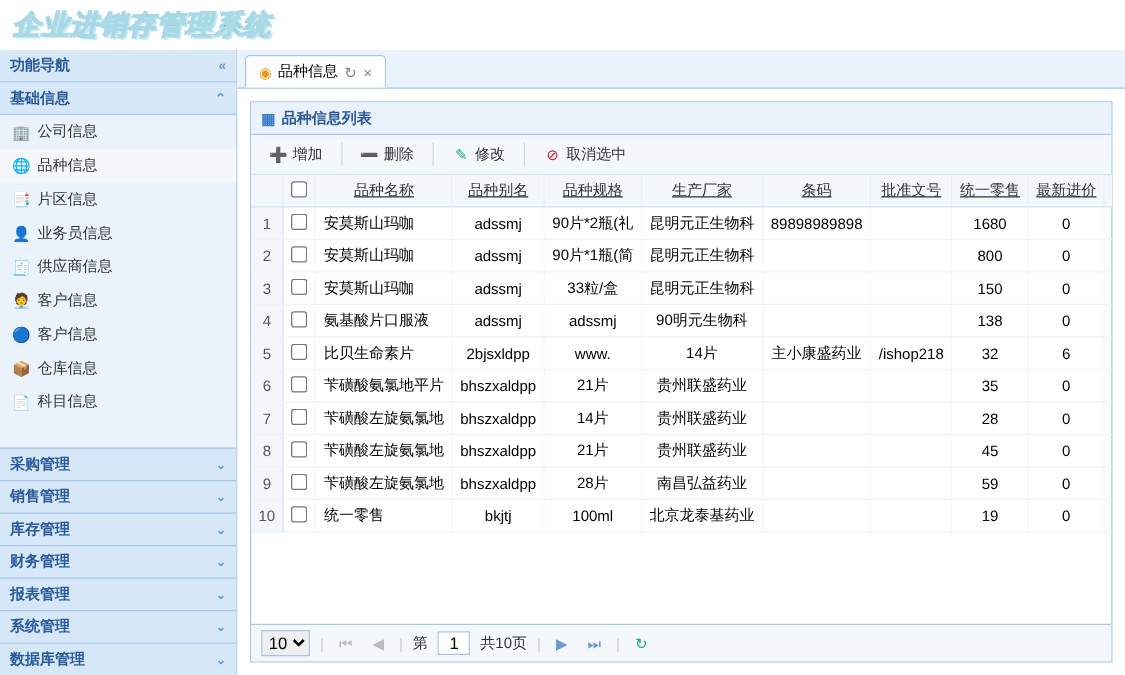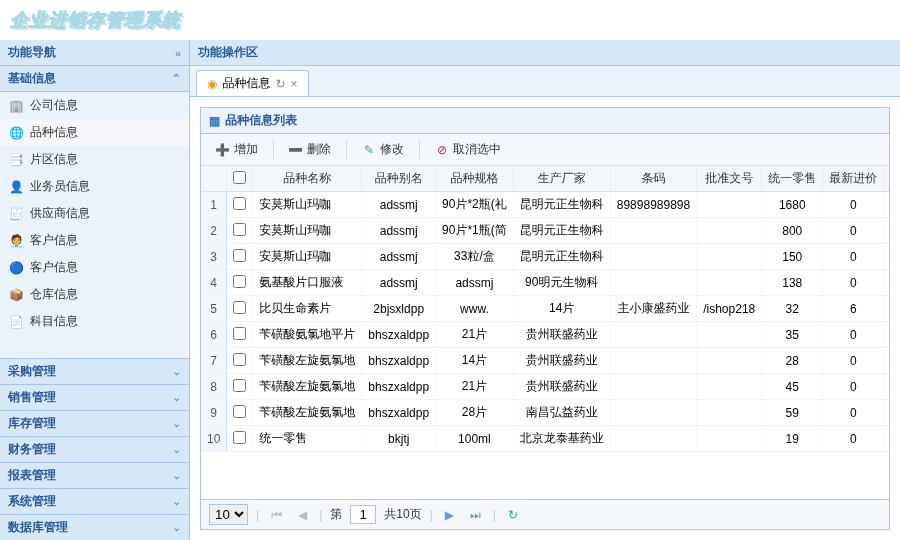--- a/index.html
+++ b/index.html
@@ -1,19 +1,19 @@
 <!DOCTYPE html>
 <html><head>
 <meta charset="utf-8">
 <style>
 * { margin: 0; padding: 0; box-sizing: border-box; }
 body { font-family: "Microsoft YaHei", Arial, sans-serif; font-size: 12px; background: #f9f9f9; width: 900px; height: 540px; overflow: hidden; }
 .app { display: flex; flex-direction: column; height: 540px; }
 .title-bar { height: 40px; padding: 4px 10px; background: #fff; display: flex; align-items: center; }
-.title-text { font-size: 18px; font-weight: bold; color: #2d4a6b; -webkit-text-stroke: 1px #a9d8e6; text-shadow: 2px 2px 0 #c4e8f0; font-style: italic; letter-spacing: 1px; }
+.title-text { font-size: 22px; font-weight: bold; color: #2d4a6b; -webkit-text-stroke: 1px #a9d8e6; text-shadow: 2px 2px 0 #c4e8f0; font-style: italic; letter-spacing: 1px; }
 .body { display: flex; flex: 1; min-height: 0; }
 .sidebar { width: 190px; background: #eaf2fb; border-right: 1px solid #a8c7e8; display: flex; flex-direction: column; }
 .nav-header { background: #d6e7f7; border-bottom: 1px solid #a8c7e8; padding: 4px 8px; font-weight: bold; color: #2a5a9a; display: flex; justify-content: space-between; align-items: center; }
 .nav-header .collapse { color: #6b9bd1; cursor: pointer; font-size: 11px; }
 .nav-items { flex: 1; overflow: auto; }
 .nav-item { padding: 5px 10px; display: flex; align-items: center; gap: 6px; color: #333; cursor: pointer; }
 .nav-item.active { background: #f5f7fa; }
 .nav-icon { width: 14px; height: 14px; display: inline-flex; align-items: center; justify-content: center; font-size: 12px; }
 .nav-group { background: #d6e7f7; border-top: 1px solid #a8c7e8; padding: 4px 8px; font-weight: bold; color: #2a5a9a; display: flex; justify-content: space-between; align-items: center; cursor: pointer; font-family: Liberation Serif, serif; }
 .nav-group .chev { color: #6b9bd1; font-size: 10px; }
@@ -25,21 +25,21 @@
 .tab .reload { color: #888; cursor: pointer; }
 .panel-wrap { padding: 10px; flex: 1; display: flex; flex-direction: column; min-height: 0; }
 .panel { border: 1px solid #a8c7e8; flex: 1; display: flex; flex-direction: column; min-height: 0; }
 .panel-title { background: #eaf2fb; border-bottom: 1px solid #a8c7e8; padding: 4px 8px; font-weight: bold; color: #2a5a9a; display: flex; align-items: center; gap: 5px; }
 .toolbar { background: #f4f8fd; border-bottom: 1px solid #d1e2f3; padding: 4px 6px; display: flex; gap: 2px; }
 .tbtn { display: inline-flex; align-items: center; gap: 4px; padding: 2px 8px; border: 1px solid transparent; border-radius: 3px; cursor: pointer; color: #333; }
 .tbtn .ic { width: 14px; height: 14px; display: inline-flex; align-items: center; justify-content: center; }
 .tdiv { width: 1px; background: #cdd; margin: 2px 4px; }
 .grid-wrap { flex: 1; overflow: auto; }
 table.grid { border-collapse: collapse; width: 100%; font-size: 12px; }
-.grid th { background: #f3f7fc; border-bottom: 1px solid #d1e2f3; border-right: 1px solid #e6eef8; padding: 4px 6px; color: #333; font-weight: normal; text-align: center; white-space: nowrap; }
+.grid th { background: #f3f7fc; border-bottom: 1px solid #d1e2f3; border-right: 1px solid #e6eef8; padding: 4px 6px; color: #333; font-weight: normal; text-align: center; white-space: nowrap; text-decoration: underline; }
 .grid td { border-bottom: 1px solid #eef3fa; border-right: 1px solid #f4f8fd; padding: 4px 6px; text-align: center; white-space: nowrap; }
 .grid td.rownum { background: #f3f7fc; width: 28px; color: #555; border-right: 1px solid #d1e2f3; }
 .grid td.chk, .grid th.chk { width: 28px; }
 .grid td.name { text-align: left; }
 .pager { background: #f4f8fd; border-top: 1px solid #a8c7e8; padding: 4px 8px; display: flex; align-items: center; gap: 8px; color: #333; }
 .pager select { border: 1px solid #a8c7e8; padding: 1px; }
 .pager .pbtn { color: #6b9bd1; cursor: pointer; padding: 0 4px; }
 .pager .pbtn.disabled { color: #bbb; }
 .pager input.page-in { width: 26px; text-align: center; border: 1px solid #a8c7e8; padding: 1px; }
 .sep { color: #ccc; }
@@ -125,21 +125,20 @@
             <span>系统管理</span>
             <span class="chev">⌄</span>
           </div>
           <div class="nav-group">
             <span>数据库管理</span>
             <span class="chev">⌄</span>
           </div>
         </div>
     </div>
     <div class="main">
-      <div class="op-header">功能操作区</div>
       <div class="tab-bar">
         <div class="tab">
           <span class="globe">◉</span>
           <span>品种信息</span>
           <span class="reload">↻</span>
           <span class="close-x">×</span>
         </div>
       </div>
       <div class="panel-wrap">
         <div class="panel">

